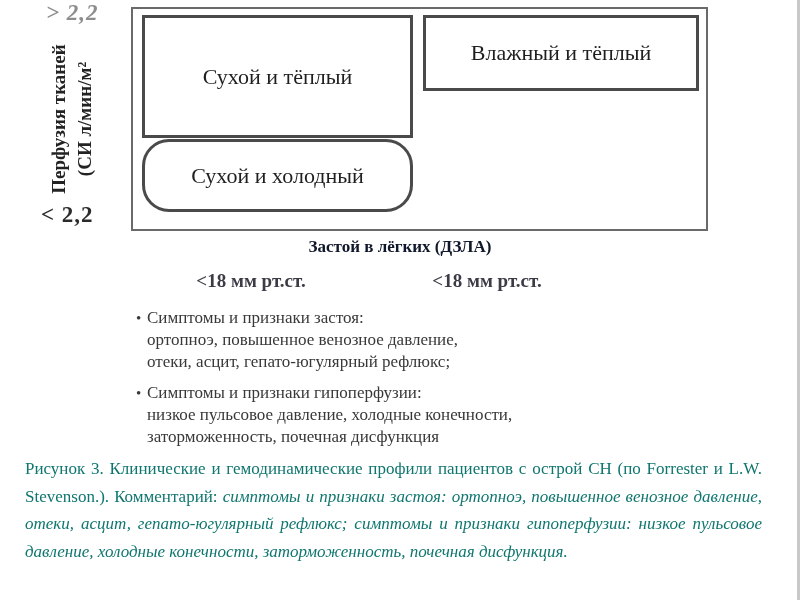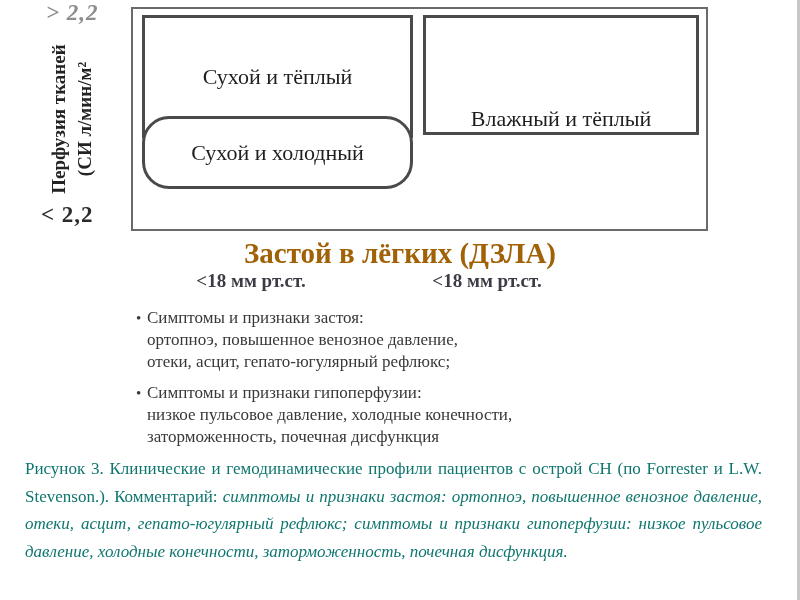--- a/index.html
+++ b/index.html
@@ -55,33 +55,33 @@
     box-sizing: border-box;
     background: #ffffff;
     display: flex;
     align-items: center;
     justify-content: center;
     font-size: 22px;
     color: #1f1f1f;
     white-space: nowrap;
   }
   .quad-tl { left: 142px; top: 15px;  width: 271px; height: 123px; }
-  .quad-tr { left: 423px; top: 15px;  width: 276px; height: 120px; align-items: flex-end; }
-  .quad-bl { left: 142px; top: 116px; width: 271px; height: 73px; border-radius: 27px; }
+  .quad-tr { left: 423px; top: 15px;  width: 276px; height: 76px; }
+  .quad-bl { left: 142px; top: 139px; width: 271px; height: 73px; border-radius: 27px; }
   .quad-br { left: 423px; top: 123px; width: 276px; height: 101px; }
 
   
   .x-axis-title {
     position: absolute;
     left: 100px; top: 237px;
     width: 600px;
     text-align: center;
     font-weight: bold;
-    font-size: 29px;
-    color: #a16207;
+    font-size: 17px;
+    color: #0f172a;
     white-space: nowrap;
   }
   .xtick {
     position: absolute;
     top: 270px;
     width: 200px;
     text-align: center;
     font-weight: 700;
     font-size: 19px;
     color: #3c3c46;

